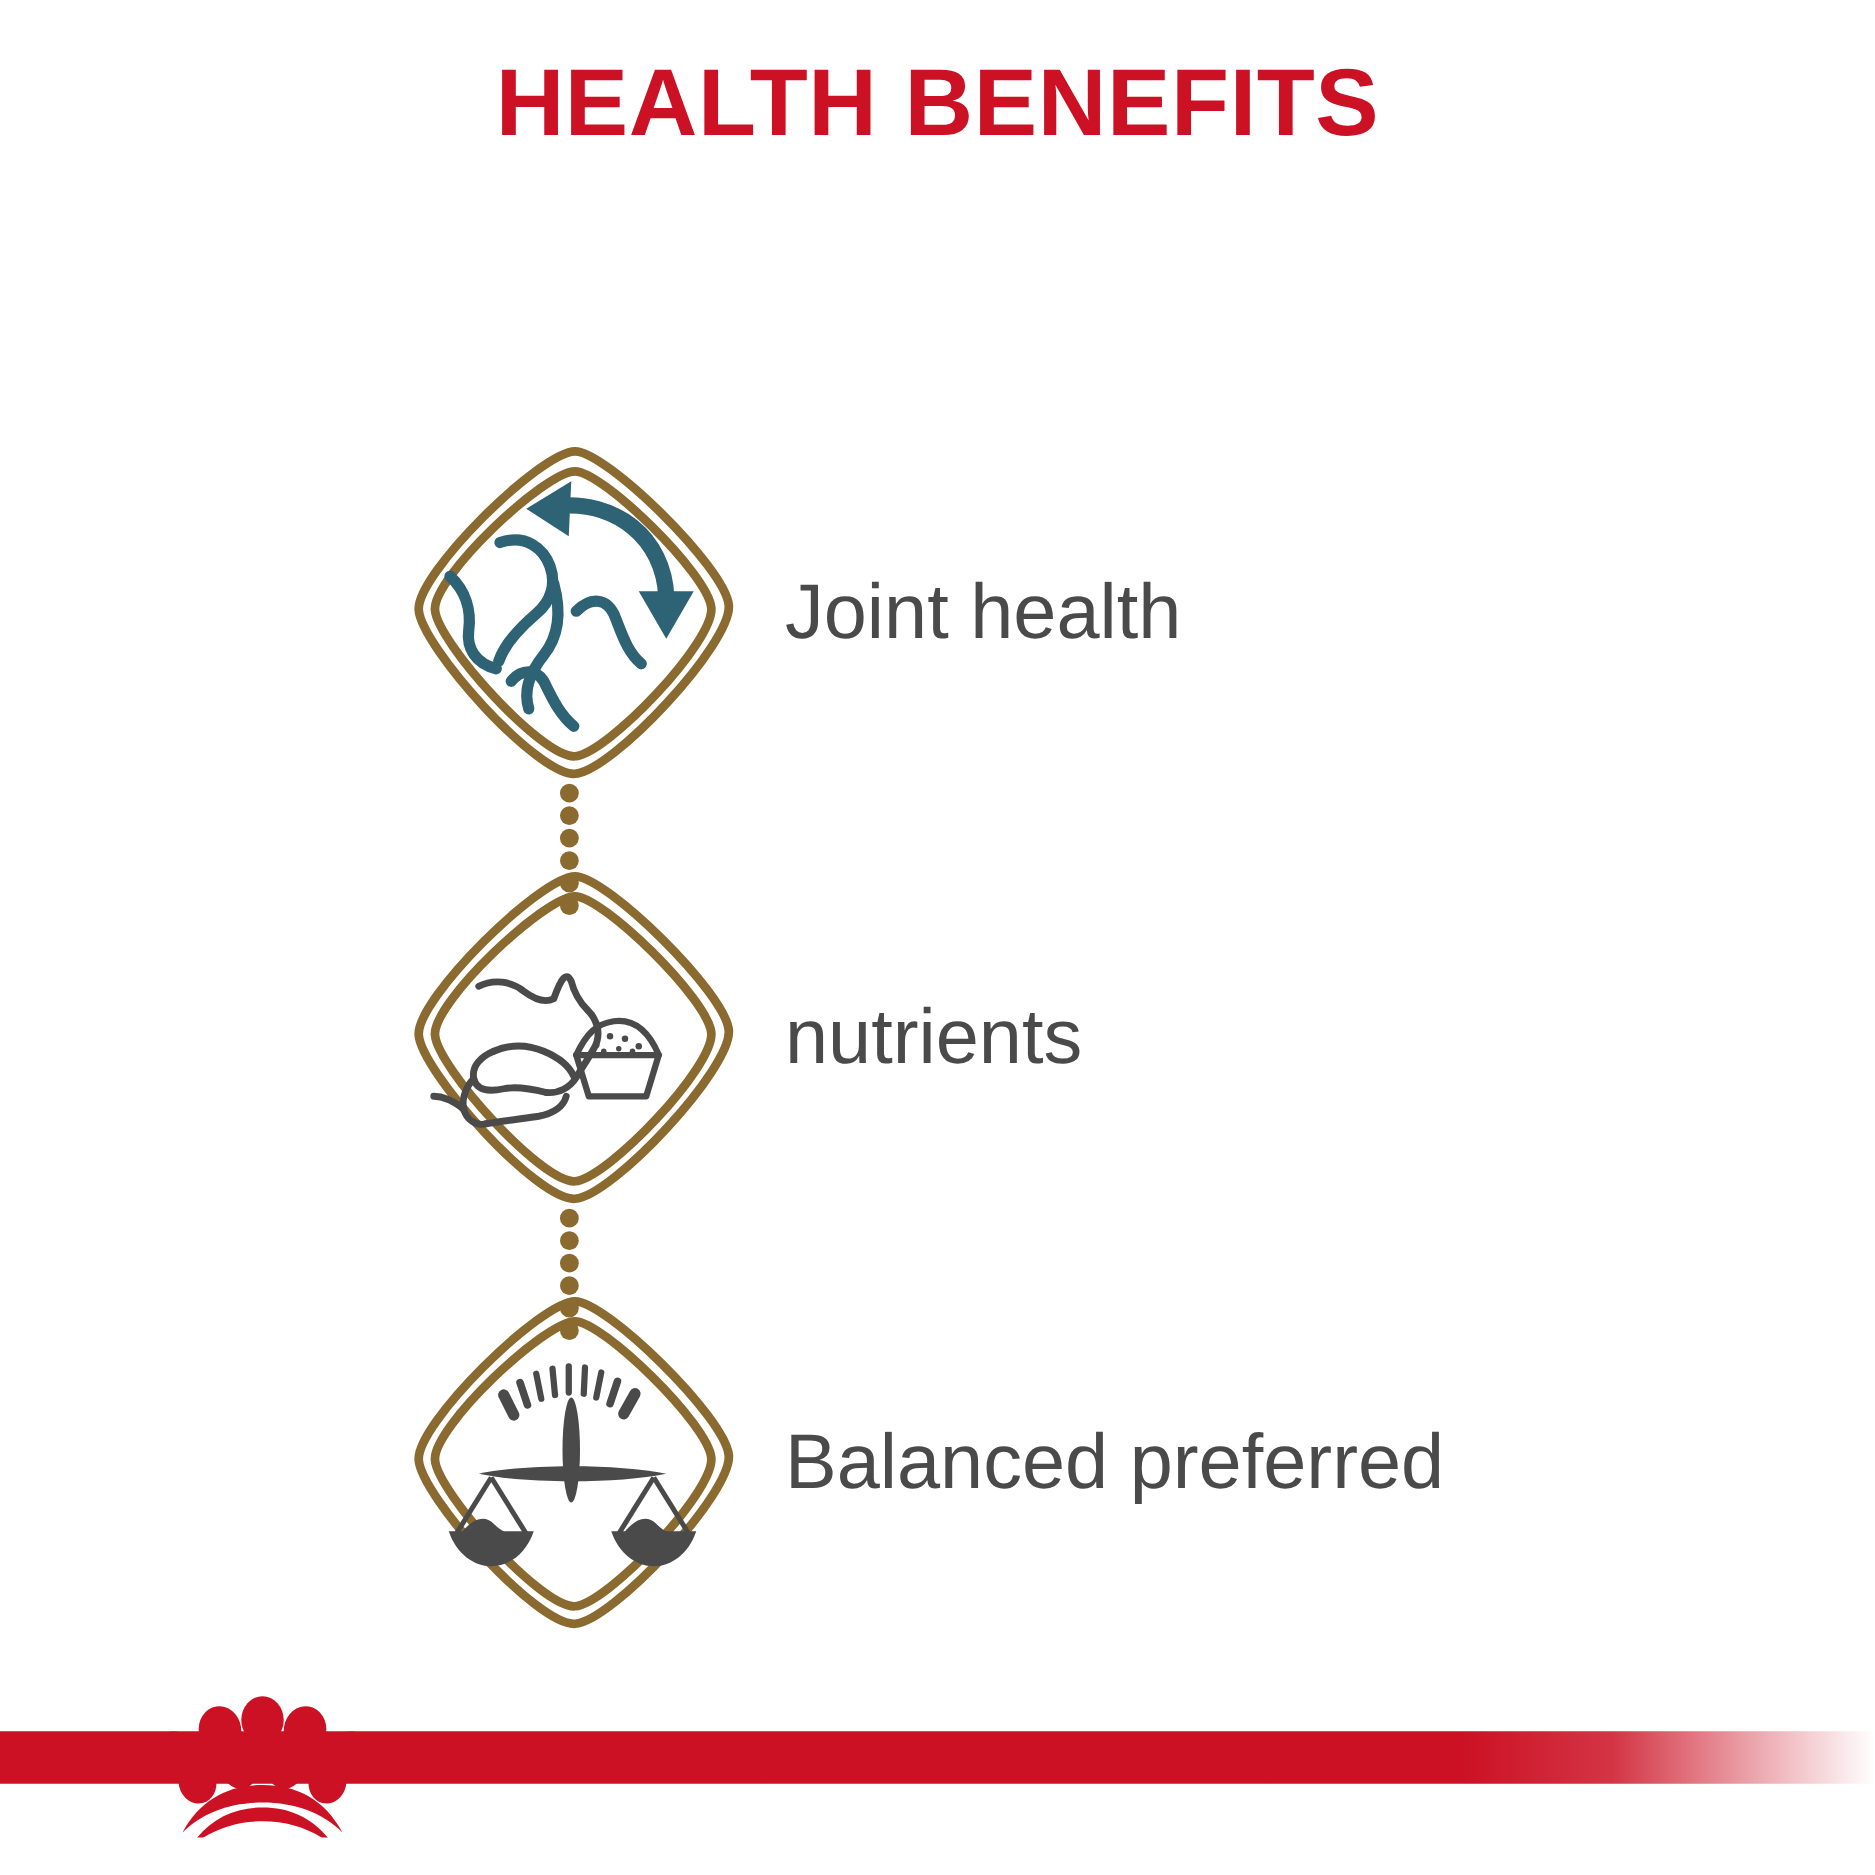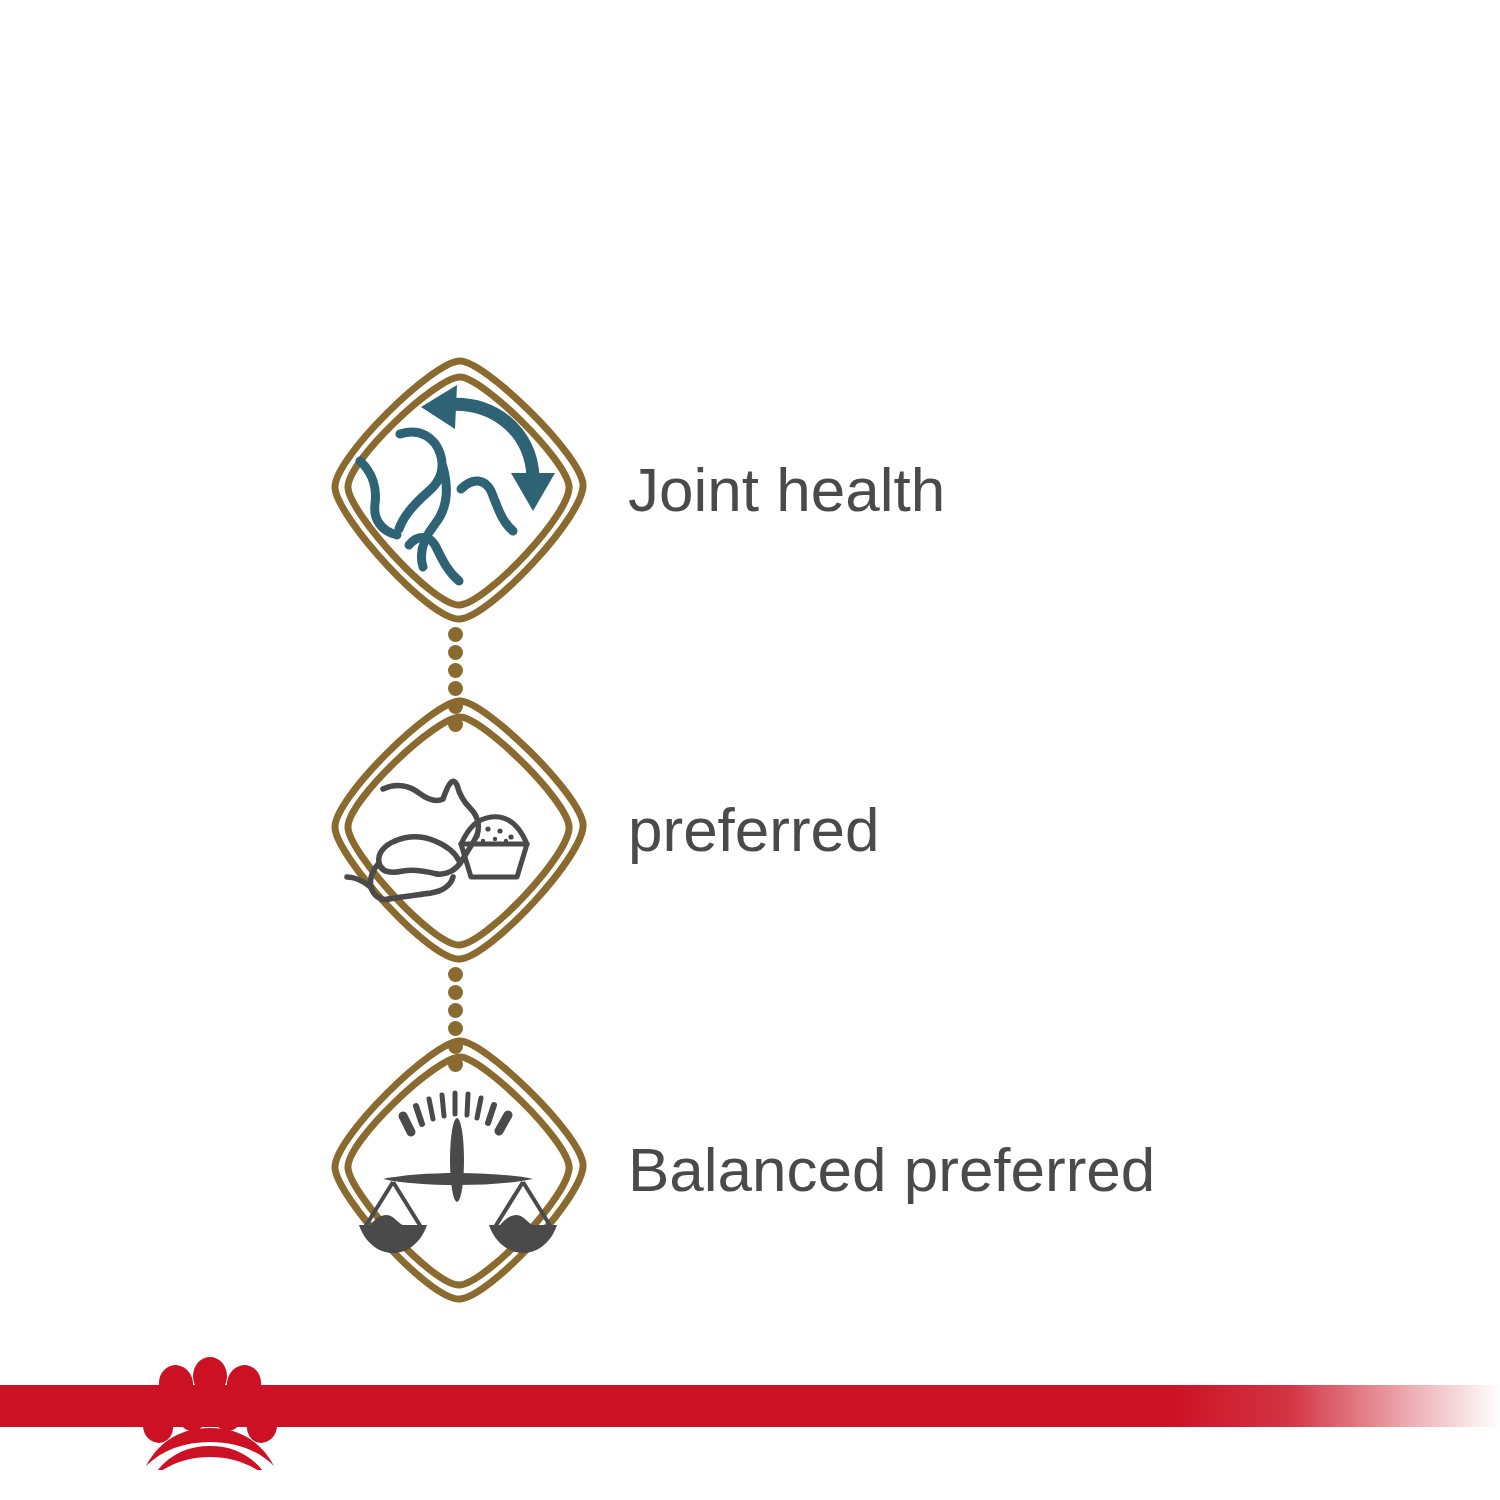--- a/index.html
+++ b/index.html
@@ -116,20 +116,21 @@
     width: 200px;
     height: 118px;
   }
 </style>
 </head>
 <body>
 
 <div id="page">
 
   <div id="title">
+    <span class="tline">HEALTH BENEFITS</span>
   </div>
 
   <div id="benefits">
 
     <div class="benefit-row">
       <div class="icon-slot">
         <svg width="270" height="282" viewBox="0 0 270 282">
 
           <path d="M135 12 C 160 12 255 105 258 135 C 261 165 165 268 135 270 C 105 272 12 168 10 139 C 8 110 108 12 135 12 Z" fill="none" stroke="#8A6A2F" stroke-width="7" stroke-linejoin="round"></path>
 
@@ -190,21 +191,21 @@
             <circle cx="163" cy="140" r="2.6"></circle>
             <circle cx="175" cy="142" r="2.6"></circle>
             <circle cx="186" cy="148" r="2.6"></circle>
             <circle cx="158" cy="152" r="2.2"></circle>
             <circle cx="170" cy="150" r="2.2"></circle>
             <circle cx="181" cy="152" r="2.2"></circle>
           </g>
         </svg>
       </div>
       <div class="benefit-label">
-        <span class="lline">preferred</span>
+        <span class="lline">nutrients</span>
       </div>
     </div>
 
     <div class="connector" style="top:645px">
       <div class="dots">
         <span class="dot" style="top:2px"></span>
         <span class="dot" style="top:20px"></span>
         <span class="dot" style="top:38px"></span>
         <span class="dot" style="top:56px"></span>
         <span class="dot" style="top:74px"></span>

